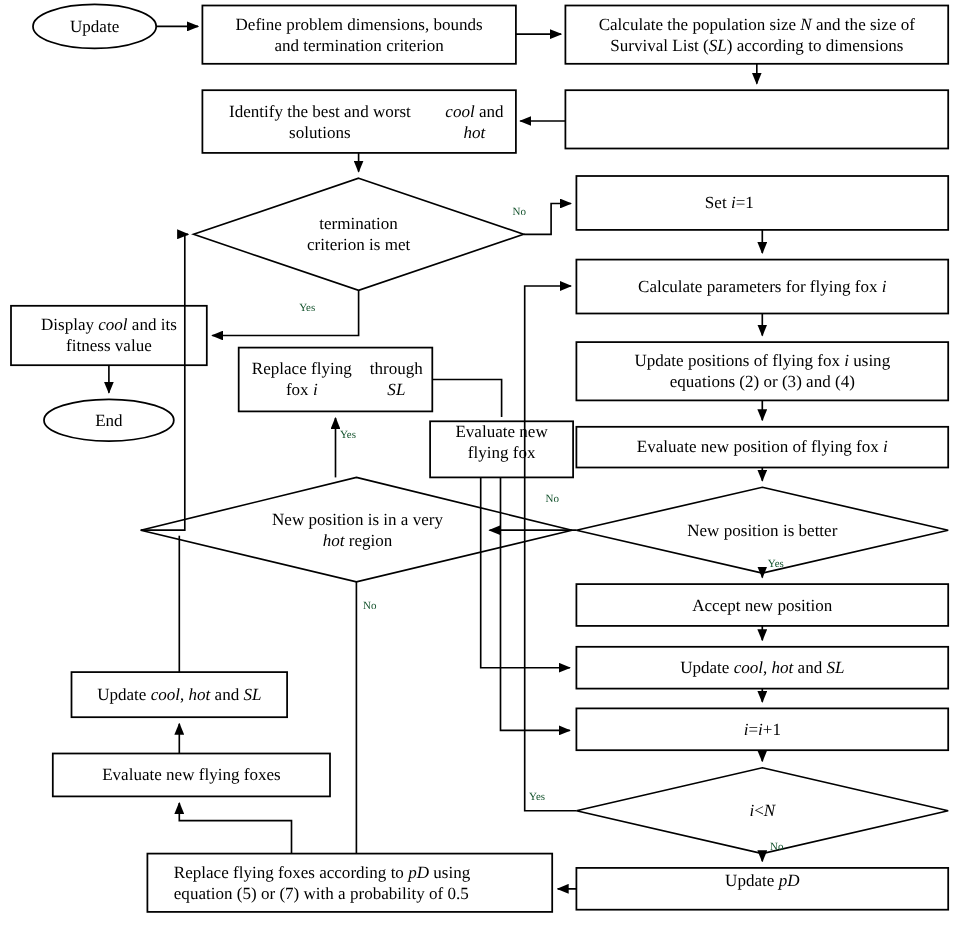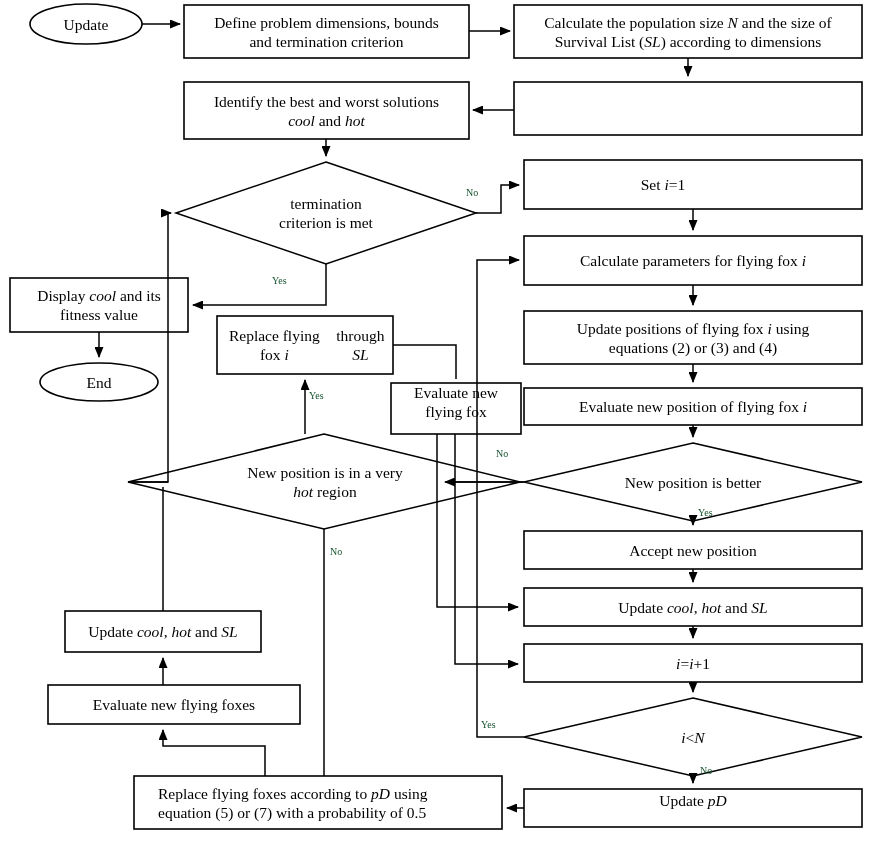--- a/index.html
+++ b/index.html
@@ -149,21 +149,21 @@
     <span>Define problem dimensions, bounds</span>
     <span>and termination criterion</span>
   </div>
 
   <div class="lbl" style="left:516px;top:6px;width:344px;height:51px;flex-direction:column;">
     <span><span>Calculate the population size <i>N</i> and the size of</span></span>
     <span>Survival List (<i>SL</i>) according to dimensions</span>
   </div>
 
 
-  <div class="lbl" style="left:186px;top:83px;width:281px;height:55px;flex-direction:column;">
+  <div class="lbl" style="left:186px;top:83px;width:281px;height:55px;flex-direction:row;">
     <span>Identify the best and worst solutions</span>
     <span><i>cool</i> and <i>hot</i></span>
   </div>
 
   <div class="lbl" style="left:236px;top:193px;width:180px;height:40px;flex-direction:column;">
     <span>termination</span>
     <span>criterion is met</span>
   </div>
 
   <div class="lbl" style="left:12px;top:279px;width:174px;height:52px;flex-direction:column;border-radius:20px;">

